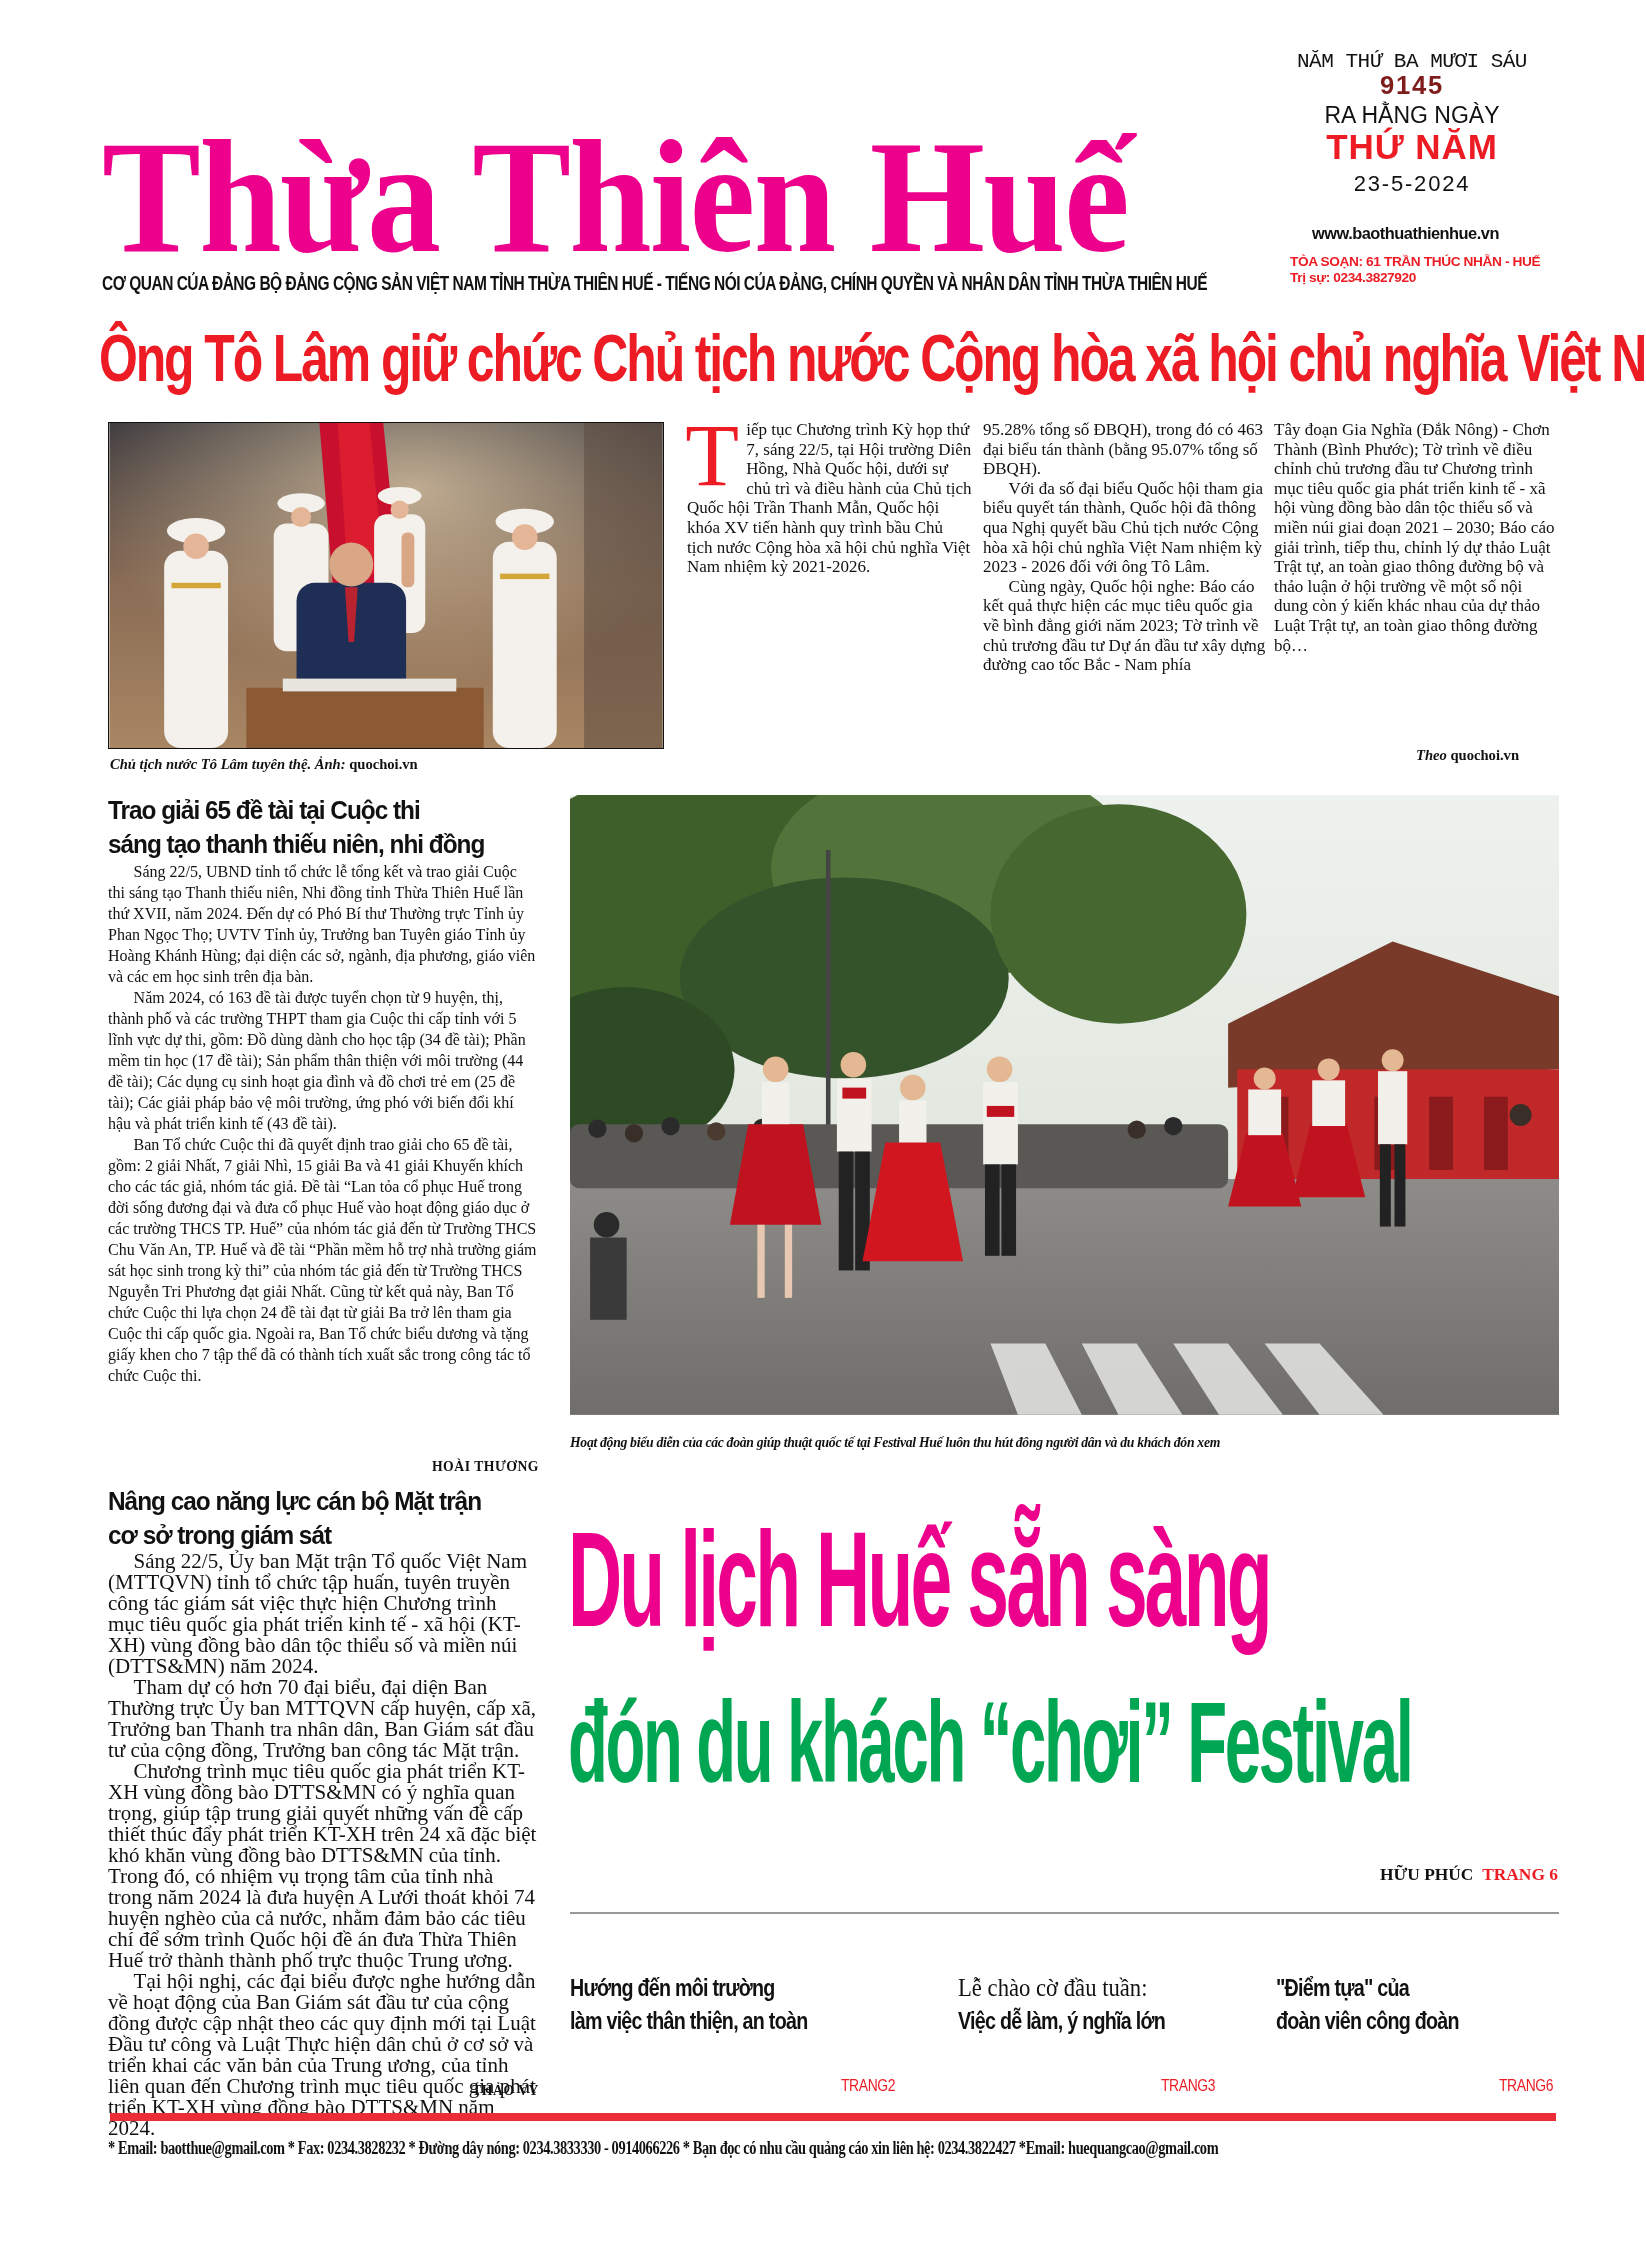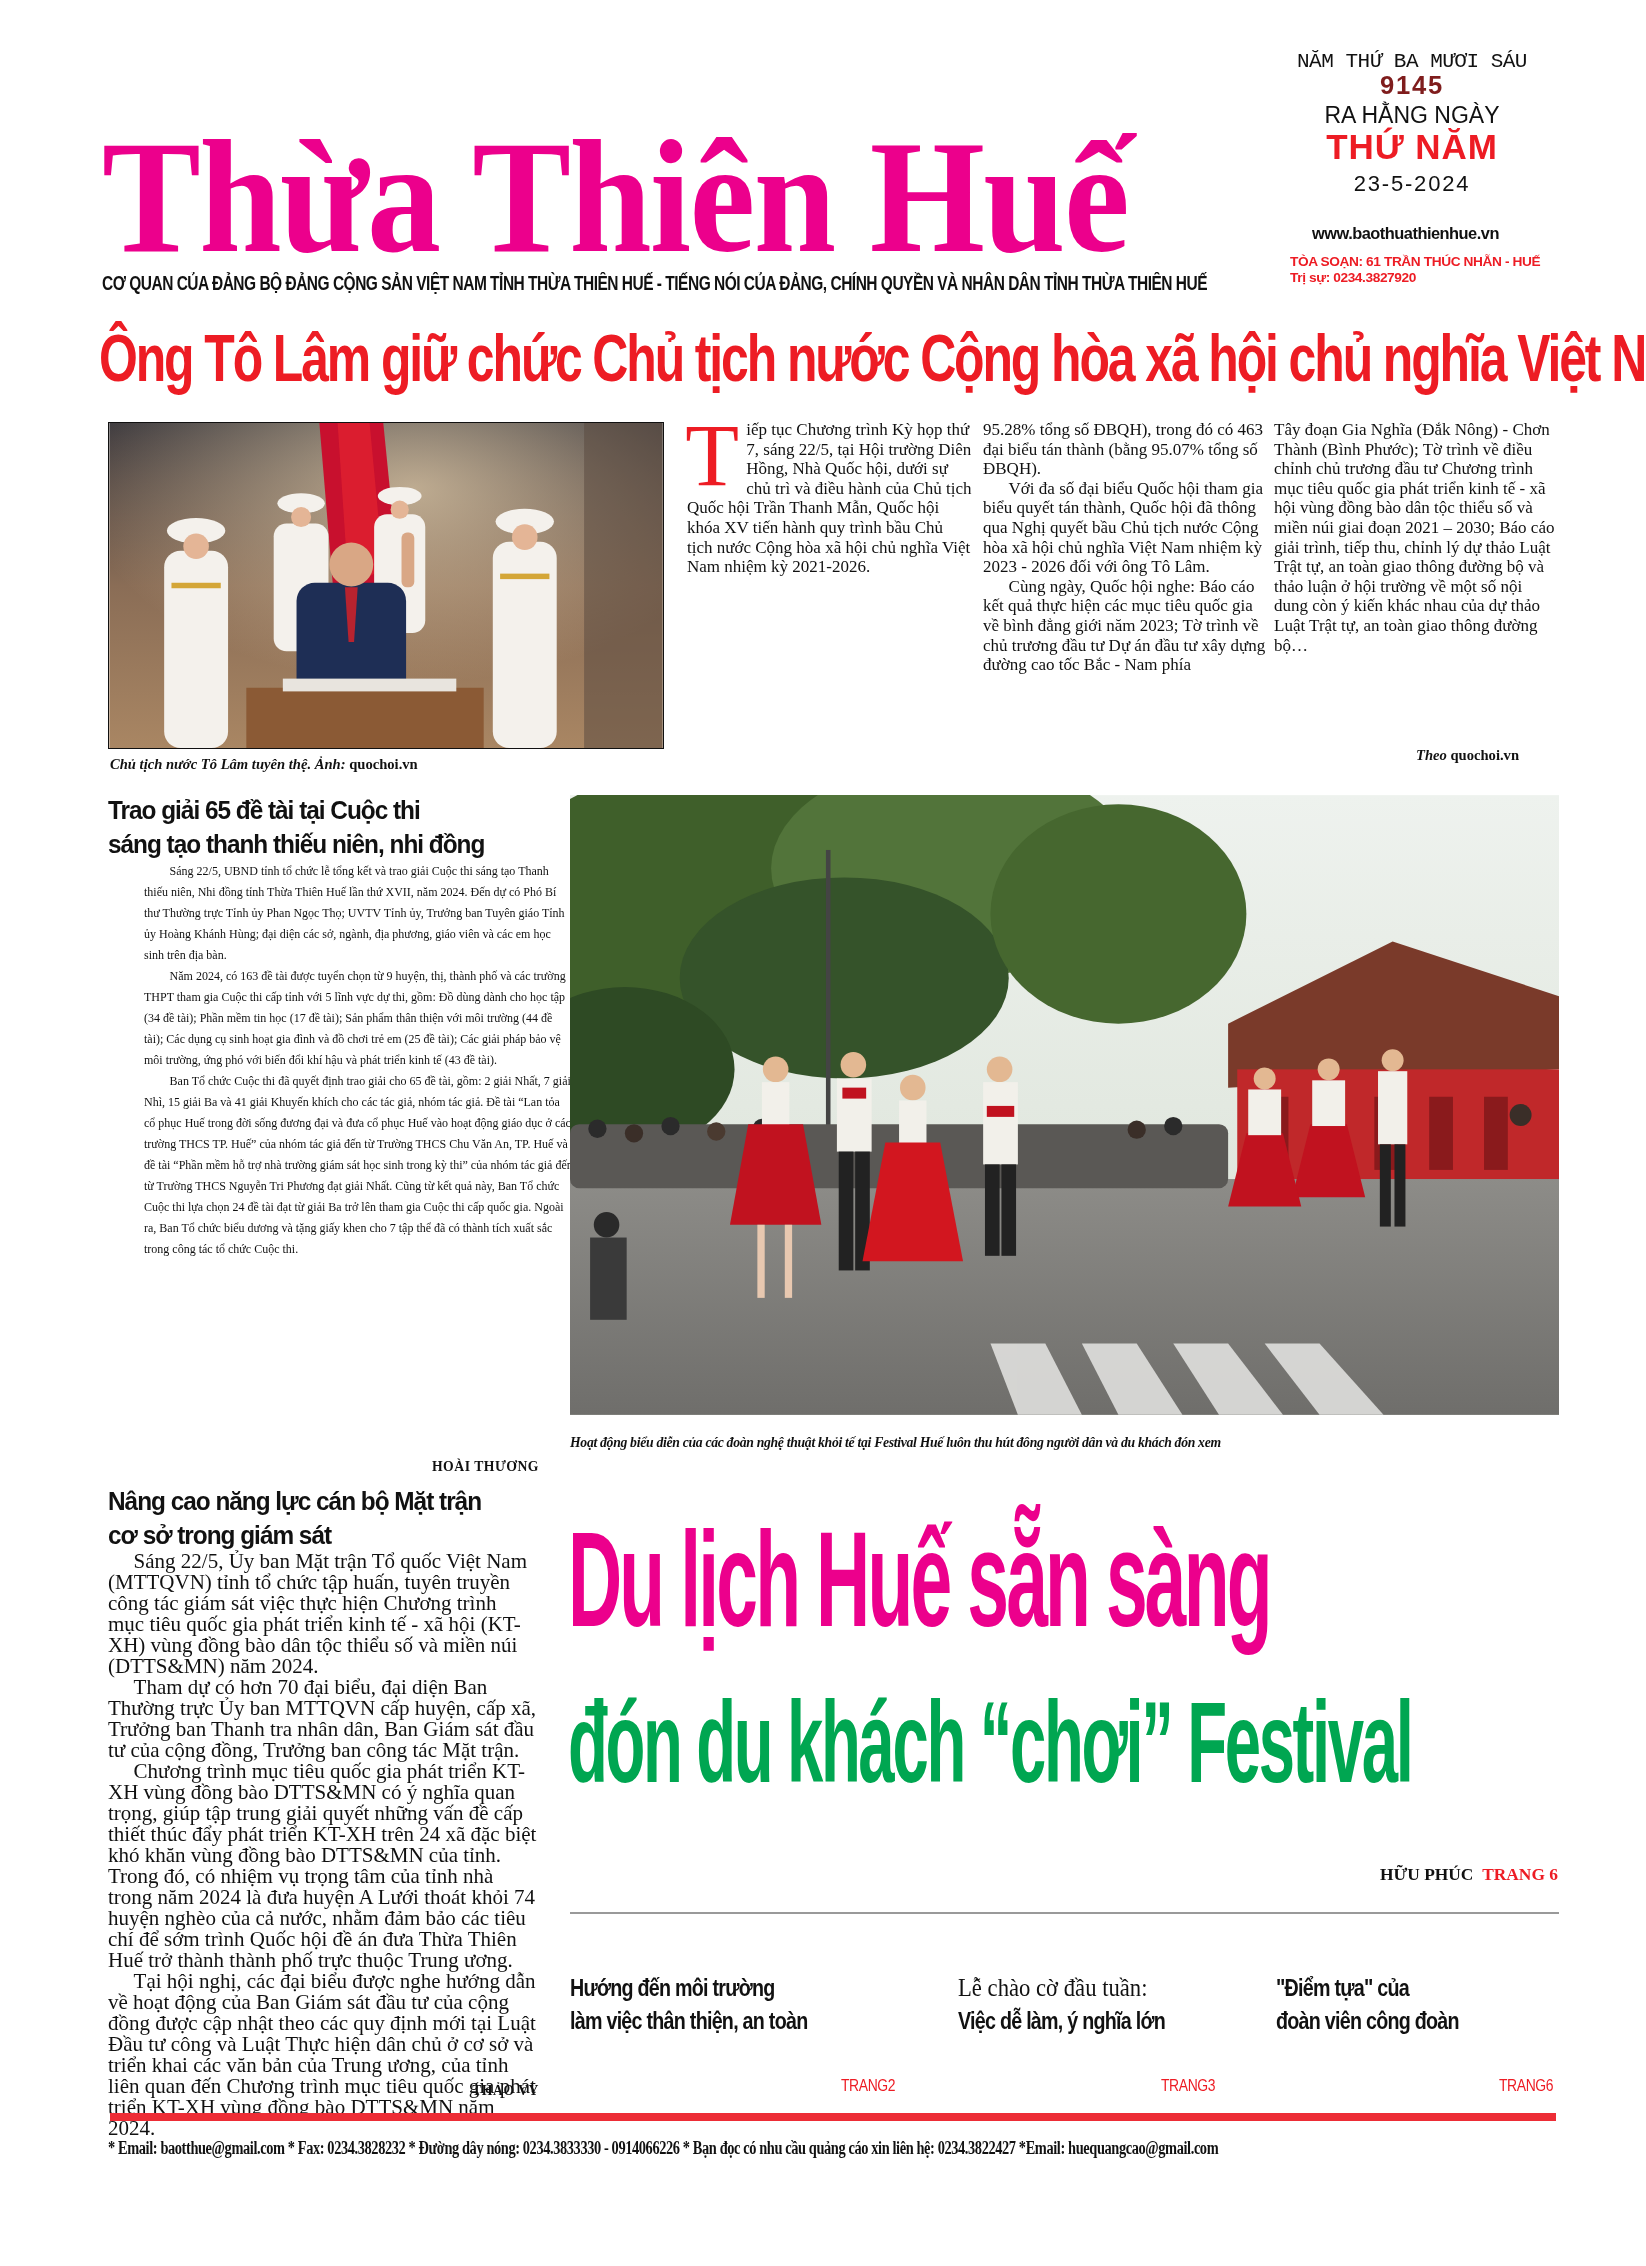--- a/index.html
+++ b/index.html
@@ -47,21 +47,21 @@
 
     #lead-col1 { left: 687px; top: 420px; width: 285px; }
     #lead-col2 { left: 983px; top: 420px; width: 285px; }
     #lead-col3 { left: 1274px; top: 420px; width: 285px; }
     #lead-source { left: 1416px; top: 747px; font-family: "Liberation Serif", serif; font-size: 14.6px; font-weight: bold; }
 
     
     .side-head { font-family: "Liberation Sans", sans-serif; font-weight: bold; font-size: 26.5px; line-height: 34px;
       letter-spacing: -1.1px; transform: scaleX(0.92); transform-origin: left top; white-space: nowrap; }
     #article1-head { left: 108px; top: 793px; width: 439px; }
-    #article1-body { left: 108px; top: 861px; width: 429px; font-size: 12px; line-height: 21px; margin-left: 36px; }
+    #article1-body { left: 108px; top: 861px; width: 429px; font-size: 16px; line-height: 21px; }
     #article1-byline { left: 384px; top: 1459px; width: 155px; text-align: right; font-family: "Liberation Serif", serif; font-size: 13.7px; font-weight: bold; letter-spacing: 0.5px; }
     #article2-head { left: 108px; top: 1484px; width: 439px; }
     #article2-body { left: 108px; top: 1551px; width: 429px; font-size: 21px; line-height: 21px; }
     #article2-byline { left: 384px; top: 2083px; width: 155px; text-align: right; font-family: "Liberation Serif", serif; font-size: 13.7px; font-weight: bold; letter-spacing: 0.5px; }
 
     
     #festival-photo { left: 570px; top: 795px; width: 989px; height: 620px; overflow: hidden; }
     #festival-caption { left: 570px; top: 1435px; width: 989px; font-family: "Liberation Serif", serif; font-style: italic; font-weight: bold; font-size: 13.7px; letter-spacing: -0.3px; white-space: nowrap; }
 
     
@@ -286,21 +286,21 @@
         <rect x="902" y="382" width="12" height="90" fill="#222"></rect>
       <circle cx="760" cy="310" r="12" fill="#e3b892"></circle>
       <polygon points="740,370 780,370 800,450 720,450" fill="#c1121f"></polygon>
       <rect x="742" y="322" width="36" height="50" fill="#f2f0ea"></rect>
     </g>
 
     <circle cx="40" cy="470" r="14" fill="#2a2a2a"></circle>
     <rect x="22" y="484" width="40" height="90" fill="#3a3a3a"></rect>
   </svg>
 </div>
-<div class="abs" id="festival-caption">Hoạt động biểu diễn của các đoàn nghệ thuật khỏi tế tại Festival Huế luôn thu hút đông người dân và du khách đón xem</div>
+<div class="abs" id="festival-caption">Hoạt động biểu diễn của các đoàn giúp thuật quốc tế tại Festival Huế luôn thu hút đông người dân và du khách đón xem</div>
 
 <div class="abs" id="feature-line1" style="color:#ec008c;">Du lịch Huế sẵn sàng</div>
 <div class="abs" id="feature-line2" style="color:#00a651;">đón du khách “chơi” Festival</div>
 <div class="abs" id="feature-byline">
   <span>HỮU PHÚC</span>&nbsp;&nbsp;<span style="color:#ed1c24;">TRANG 6</span>
 </div>
 
 <div class="abs" id="teaser-rule"></div>
 
 <div class="abs teaser" id="teaser1">

